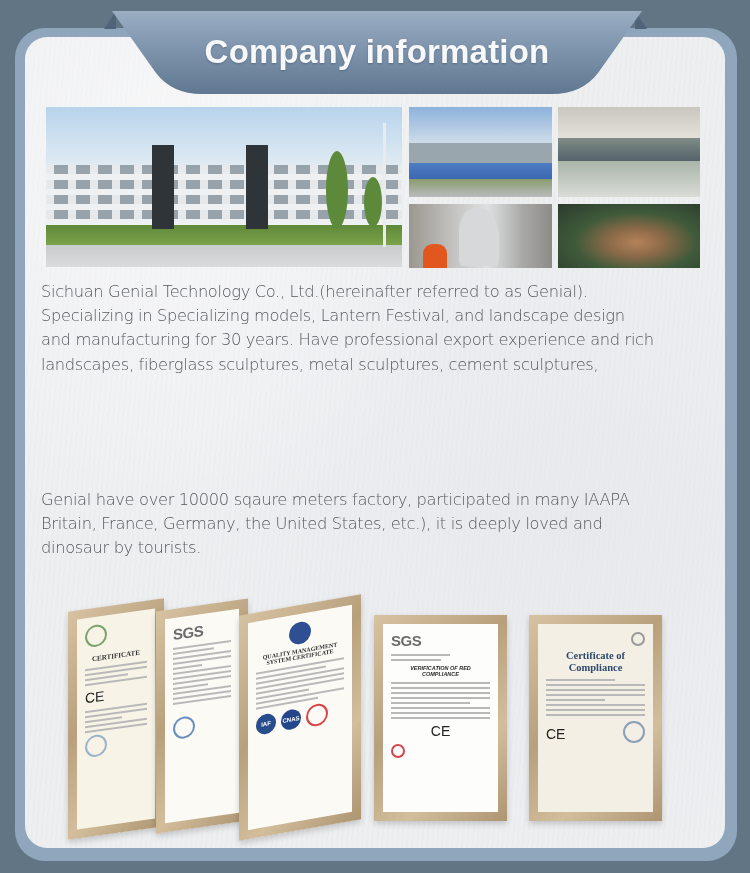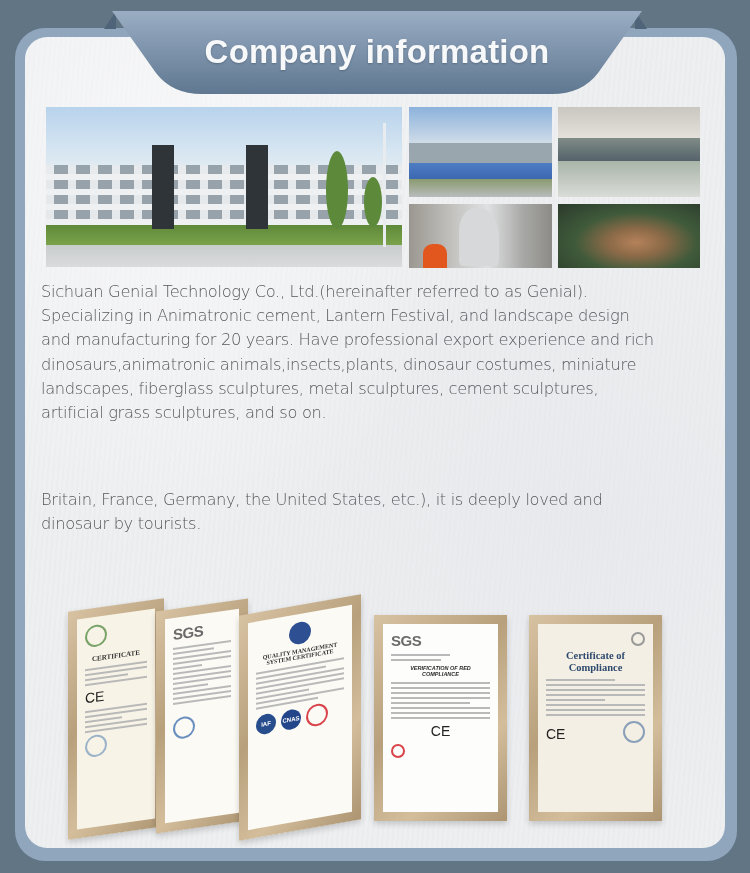--- a/index.html
+++ b/index.html
@@ -166,27 +166,26 @@
 <div class="photo photo-team"></div>
 <div class="photo photo-office"></div>
 <div class="photo photo-sculpture">
   <div class="horse"></div>
   <div class="orange-fig"></div>
 </div>
 <div class="photo photo-craft"></div>
 
 <div class="para para-1">
   <span class="line">Sichuan Genial Technology Co., Ltd.(hereinafter referred to as Genial).</span>
-  <span class="line">Specializing in Animatronic cement, Lantern Festival, and landscape design</span>
-  <span class="line">and manufacturing for 20 years. Have professional export experience and rich</span>
-  <span class="line">dinosaurs,animatronic animals,insects,plants, dinosaur costumes, miniature</span>
+  <span class="line">Specializing in Specializing models, Lantern Festival, and landscape design</span>
+  <span class="line">and manufacturing for 30 years. Have professional export experience and rich</span>
   <span class="line">landscapes, fiberglass sculptures, metal sculptures, cement sculptures,</span>
-  <span class="line">artificial grass sculptures, and so on.</span>
 </div>
 <div class="para para-2">
+  <span class="line">Genial have over 10000 sqaure meters factory, participated in many IAAPA</span>
   <span class="line">Britain, France, Germany, the United States, etc.), it is deeply loved and</span>
   <span class="line">dinosaur by tourists.</span>
 </div>
 
 <div class="cert cert-1">
   <div class="frame-w"></div>
   <div class="paper">
     <div class="c-seal" style="border-color:#7aa36a;"></div>
     <div class="c-head" style="margin-top:4px;">CERTIFICATE</div>
     <div class="c-lines">

